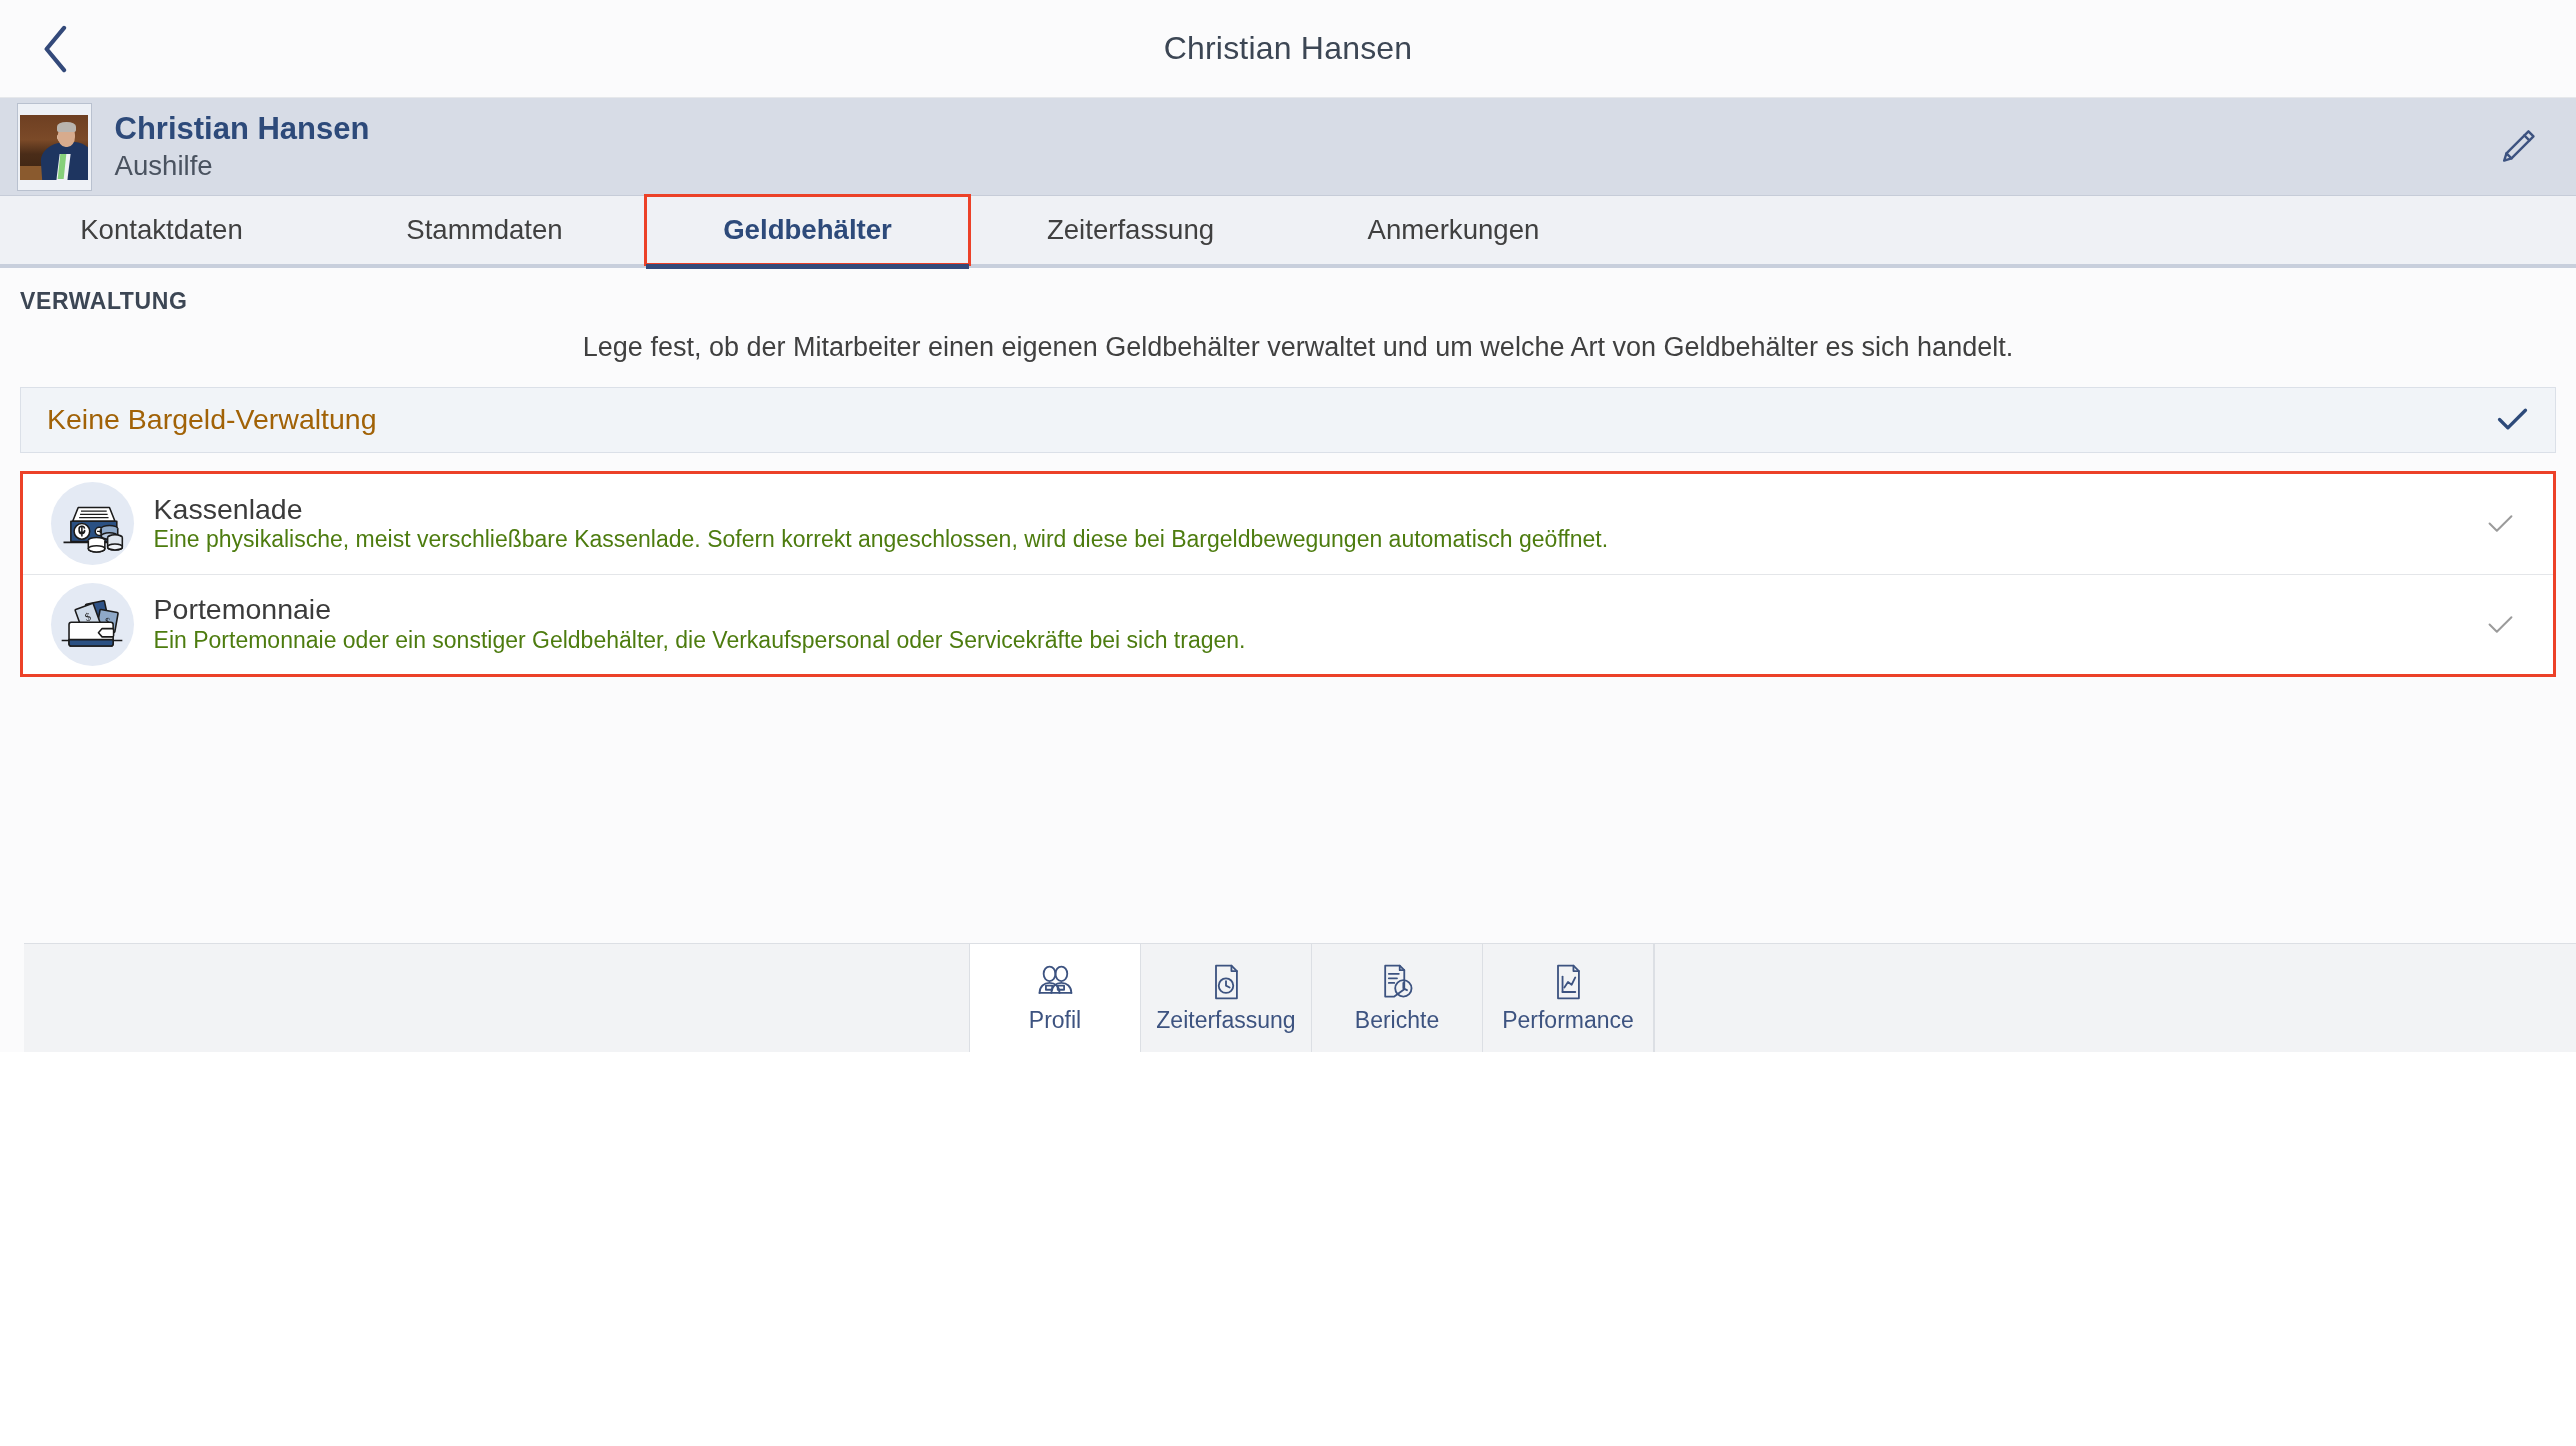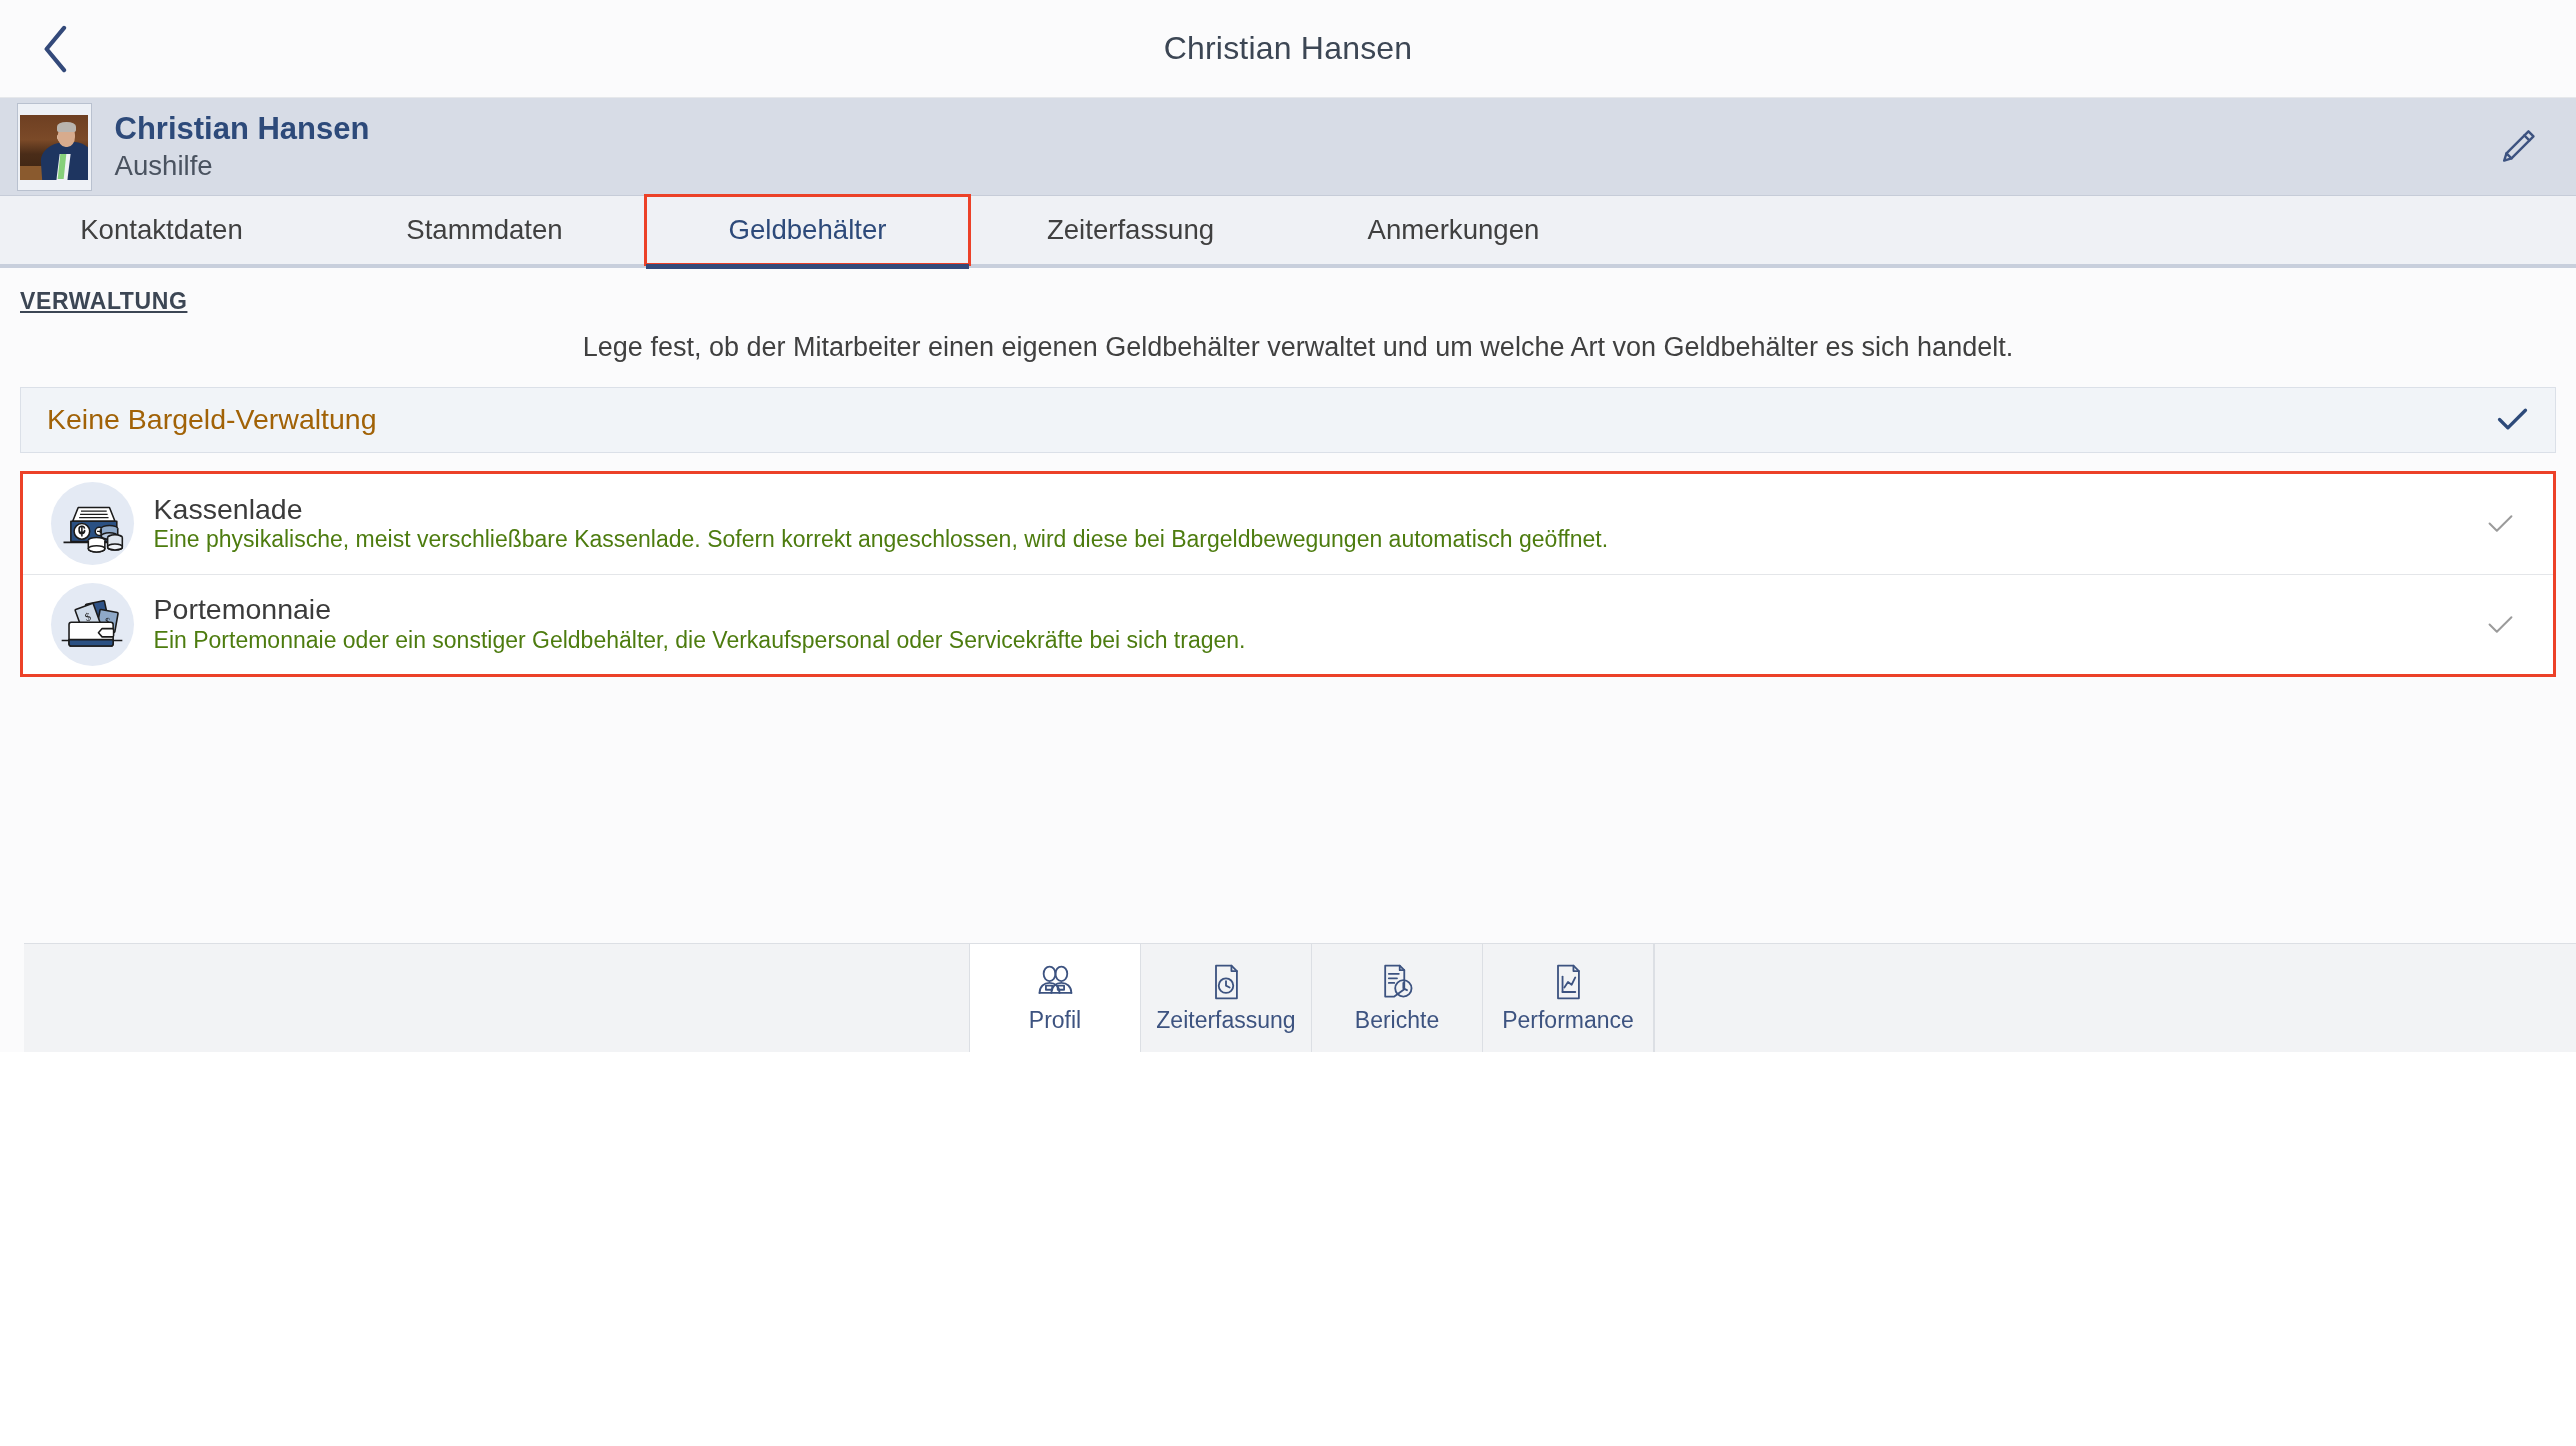--- a/index.html
+++ b/index.html
@@ -89,36 +89,36 @@
     display: flex; align-items: stretch;
     border-bottom: 4.6px solid #c8cfdc;
     position: relative;
   }
   .tab {
     width: 323px; flex: 0 0 323px;
     display: flex; align-items: center; justify-content: center;
     font-size: 27.6px; color: #404040;
     cursor: pointer; position: relative;
   }
-  .tab.active { color: #2d4a7a; }
+  .tab.active { color: #2d4a7a; font-weight: bold; }
   .tab.active::after {
     content: ""; position: absolute; left: 0; right: 0; bottom: -4.6px;
     height: 4.6px; background: #33497a;
   }
   .tab.highlight {
     outline: 3.7px solid #ec4128; outline-offset: -1.8px;
     background: #eff1f5;
     z-index: 3;
   }
 
   
   .content { flex: 1 1 auto; background: #fbfbfc; padding: 0; position: relative; }
   .section-title {
     font-size: 23px; font-weight: bold; color: #3c4654;
-    letter-spacing: 0.6px; padding: 20px 0 0 20px; text-decoration: underline;
+    letter-spacing: 0.6px; padding: 20px 0 0 20px;
   }
   .section-desc {
     font-size: 27px; color: #404040; padding: 16.5px 0 0 20px; text-align: center;
   }
 
   .option-none {
     margin: 24px 20px 0 20px;
     height: 66px;
     background: #f1f4f8;
     border: 0.9px solid #dbe0e8;

